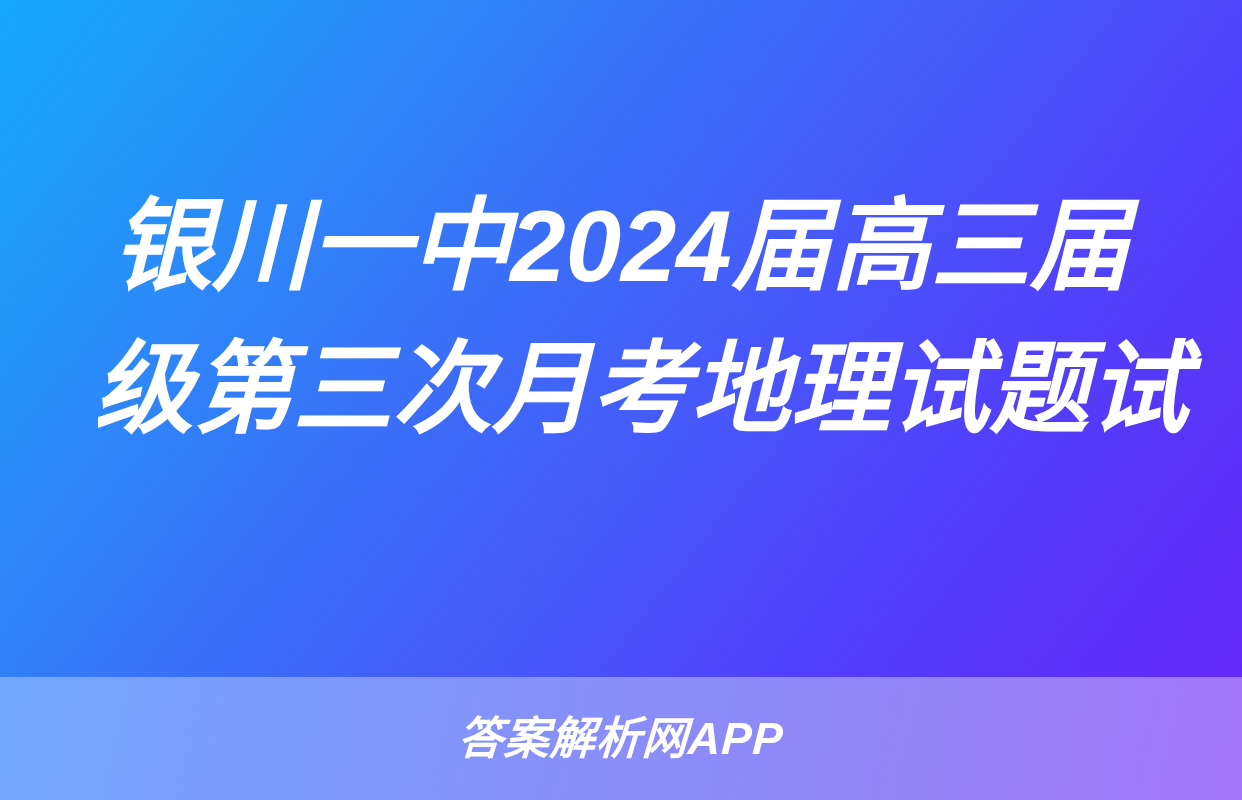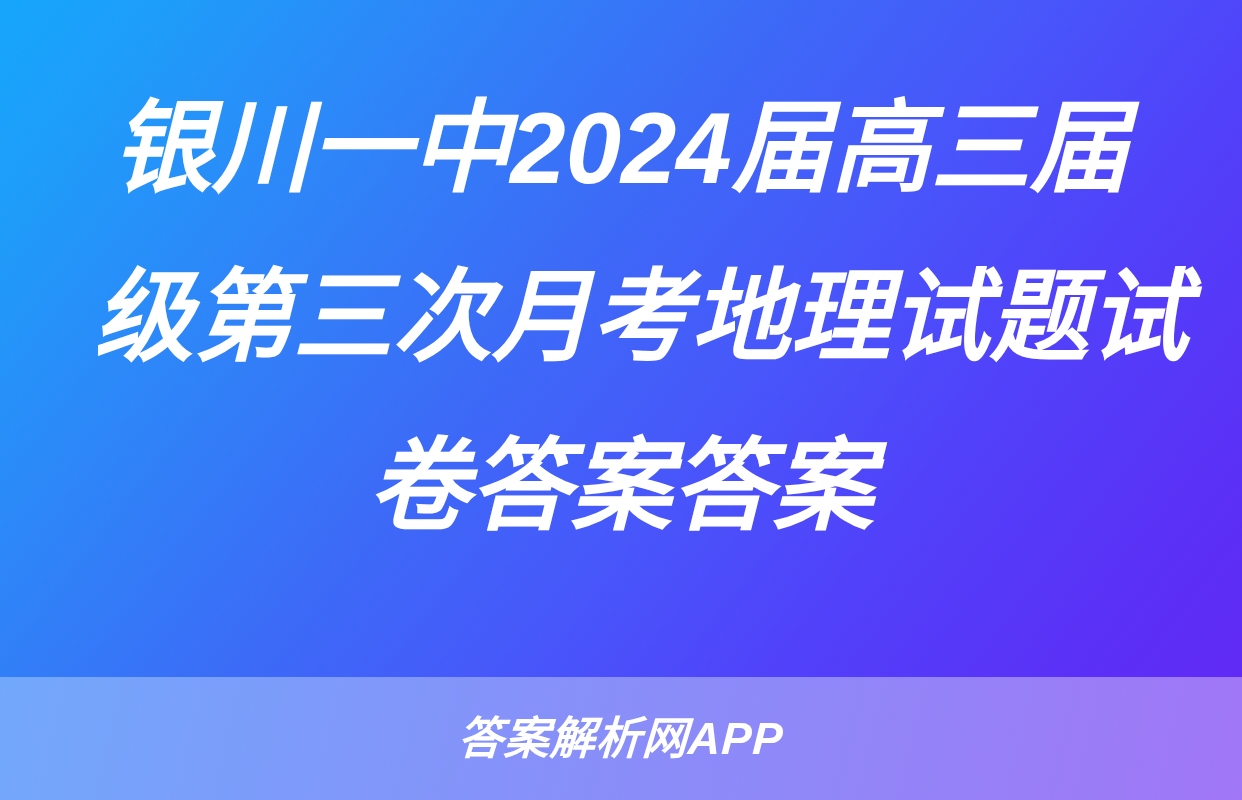--- a/index.html
+++ b/index.html
@@ -33,21 +33,20 @@
     left: 0;
     top: 0;
     width: 1242px;
     height: 677px;
     display: flex;
     flex-direction: column;
     align-items: center;
     justify-content: center;
     box-sizing: border-box;
     padding: 0 86px 40px 86px;
-    gap: 26px;
   }
 
   .headline-line {
     display: block;
     width: 100%;
     text-align: center;
     color: #ffffff;
     font-size: 101px;
     line-height: 143px;
     font-weight: 700;
@@ -93,20 +92,19 @@
   }
 </style>
 </head>
 <body>
 
 <div id="banner">
 
   <div class="headline">
     <span class="headline-line l1">银川一中2024届高三届</span>
     <span class="headline-line l2">级第三次月考地理试题试</span>
-    <span class="headline-line l3">卷答案答案</span>
   </div>
 
   <div class="footer-band">
     <span class="footer-text">答案解析网APP</span>
   </div>
 
 </div>
 
 </body></html>

